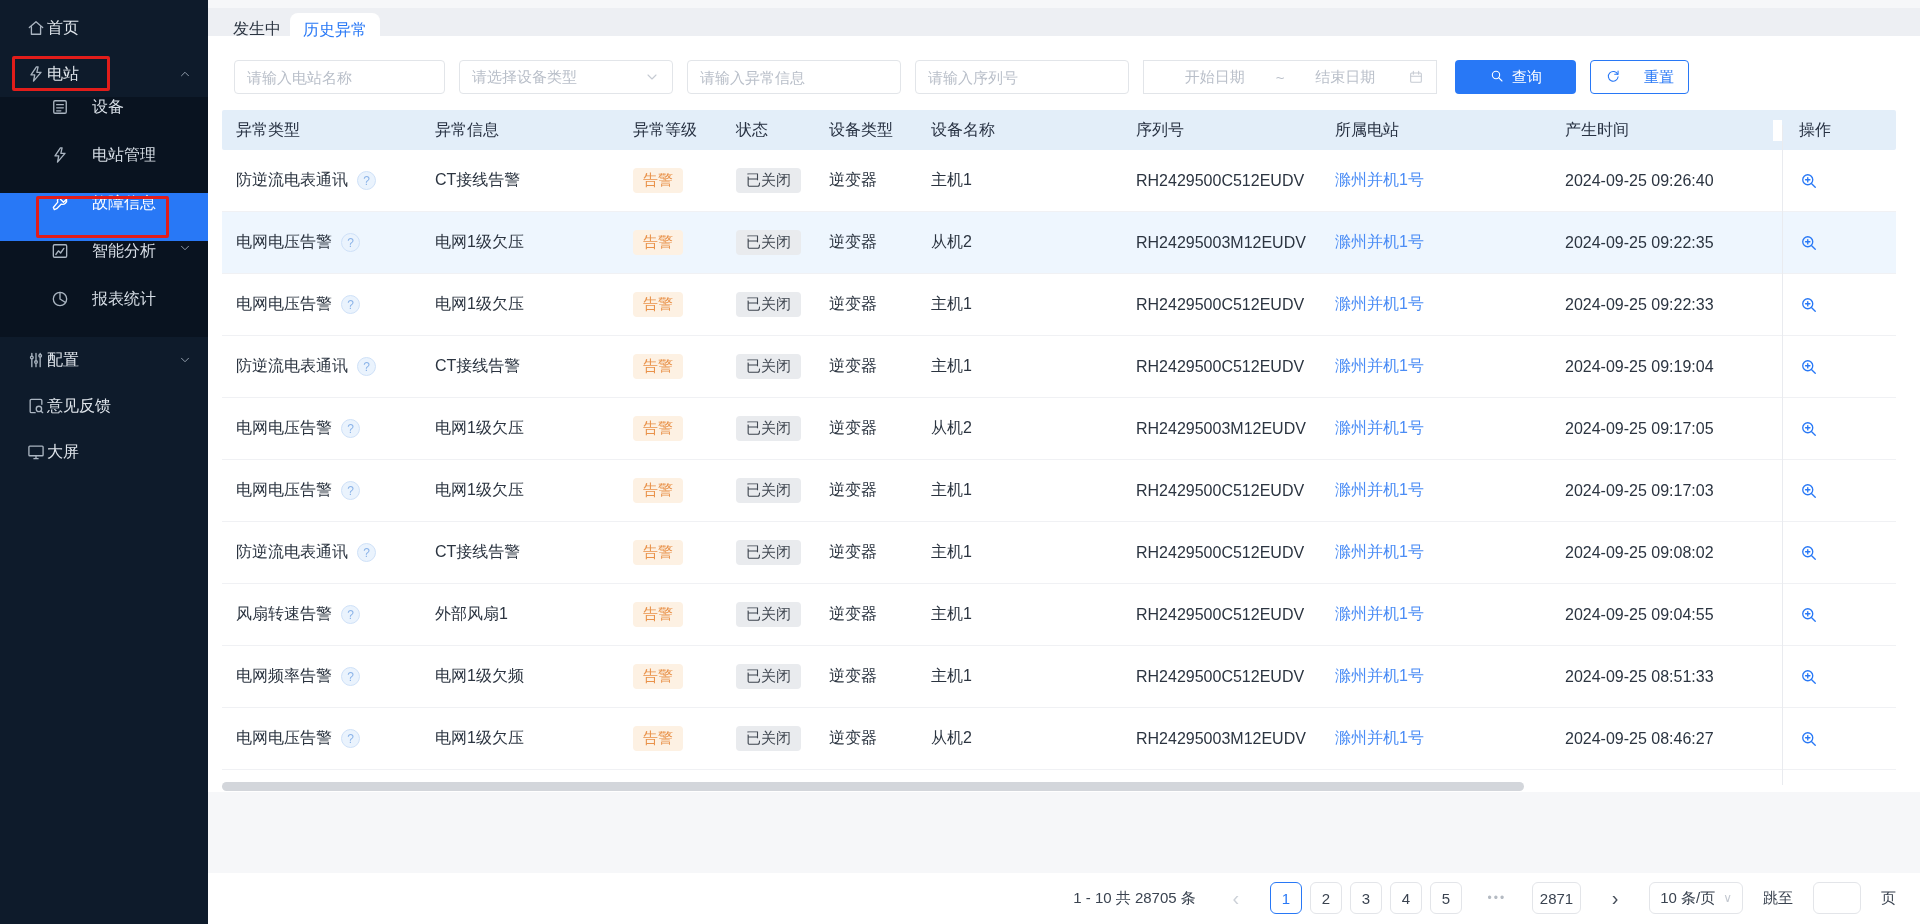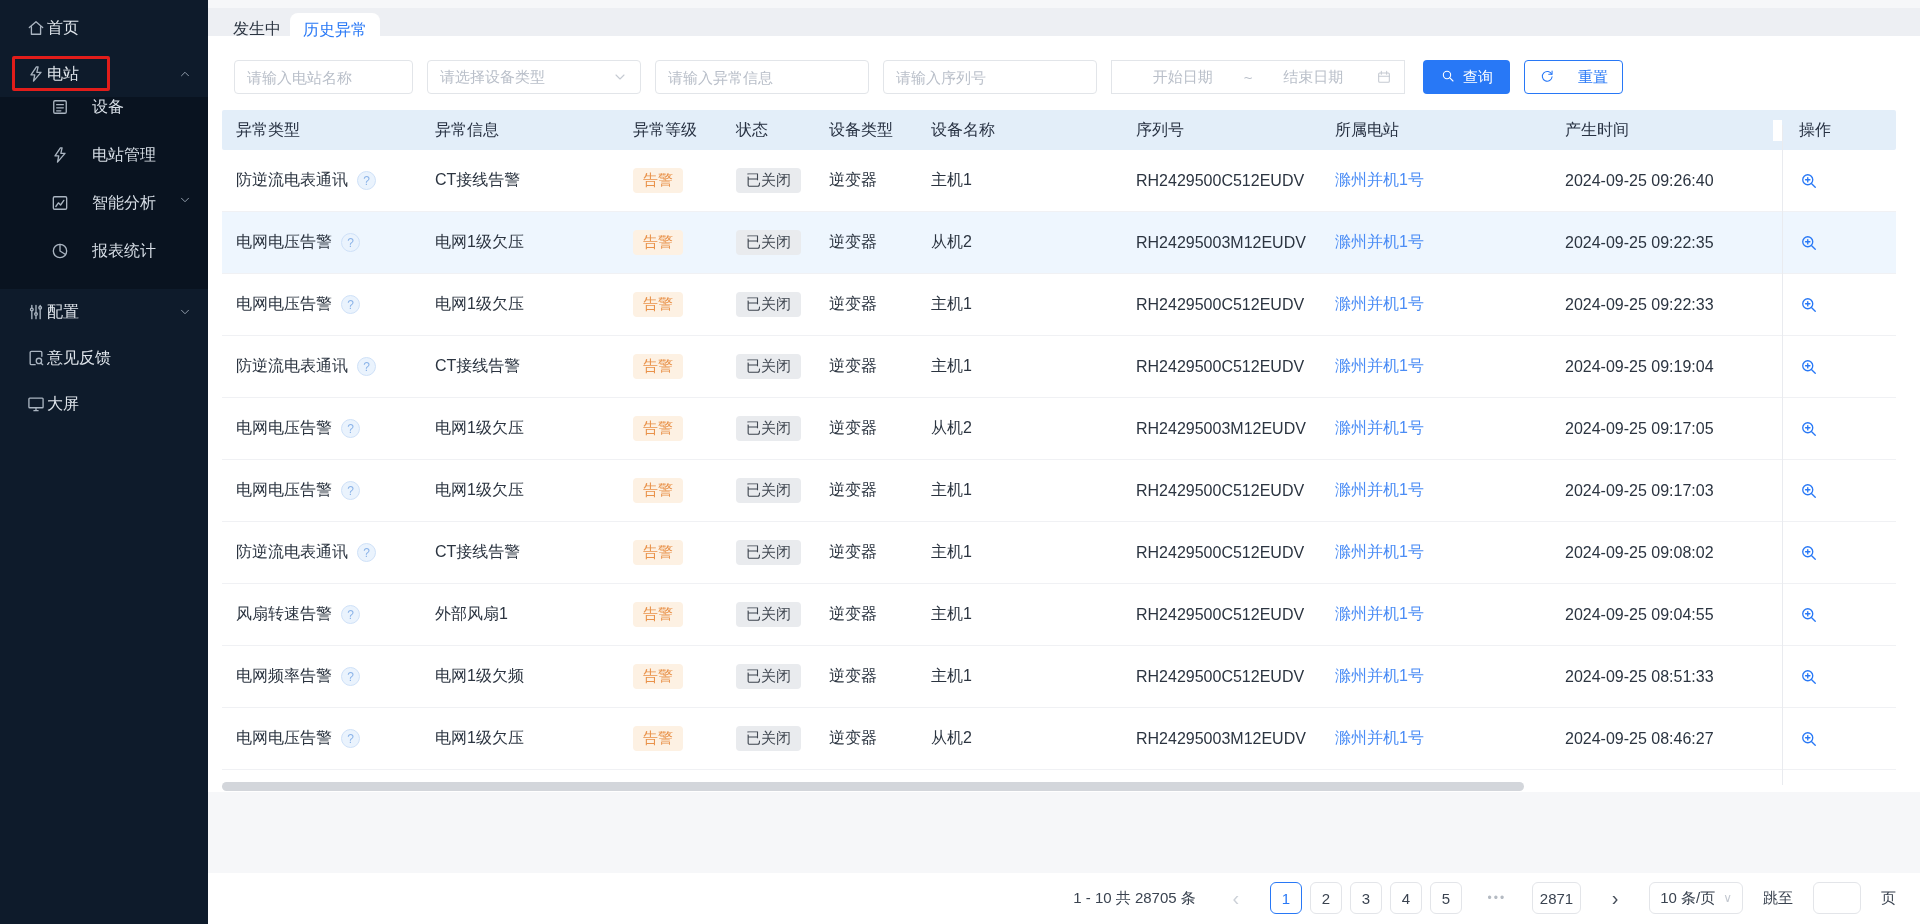--- a/index.html
+++ b/index.html
@@ -34,34 +34,34 @@
   .tab-plain { position:absolute; left:25px; top:10px; height:38px; display:flex; align-items:center;
     font-size:16px; color:#2b3440; cursor:pointer; }
   .tab-active { position:absolute; left:82px; top:13px; width:90px; height:35px; background:#fff;
     border-radius:8px 8px 0 0; display:flex; align-items:center; justify-content:center;
     color:#2878f6; font-size:16px; cursor:pointer; }
 
   .panel { position:absolute; top:48px; left:0; right:0; height:744px; background:#fff; }
 
   
   .filters { position:absolute; left:26px; top:12px; display:flex; align-items:center; gap:14px; }
-  .f-input { width:179px; height:34px; border:1px solid #e2e5e9; border-radius:4px; padding:0 12px;
+  .f-input { width:211px; height:34px; border:1px solid #e2e5e9; border-radius:4px; padding:0 12px;
     font-size:15px; color:#333; outline:none; background:#fff; font-family:inherit; }
   .f-input::placeholder { color:#b9bfc9; }
   .f-input.w2 { width:214px; }
   .f-select { width:214px; height:34px; border:1px solid #e2e5e9; border-radius:4px; display:flex;
     align-items:center; padding:0 12px; color:#b9bfc9; font-size:15px; cursor:pointer; background:#fff; }
   .f-select .sel-chev { margin-left:auto; color:#c5cad2; display:flex; }
   .f-date { width:294px; height:34px; border:1px solid #e2e5e9; border-radius:0; display:flex;
     align-items:center; padding:0 12px; color:#b9bfc9; font-size:15px; cursor:pointer; background:#fff; }
   .f-date .dtxt { flex:1; text-align:center; }
   .f-date .tilde { flex:0 0 auto; padding:0 2px; }
   .f-date .cal { margin-left:4px; color:#c5cad2; display:flex; }
   .icon16 svg { width:16px; height:16px; }
-  .btn-primary { height:34px; padding:0 17px; margin-left:4px; background:#2878f6; color:#fff; border:none;
+  .btn-primary { height:34px; padding:0 34px; margin-left:4px; background:#2878f6; color:#fff; border:none;
     border-radius:4px; font-size:15px; display:flex; align-items:center; gap:7px; cursor:pointer; font-family:inherit; }
   .btn-ghost { height:34px; padding:0 14px; background:#fff; color:#2878f6; border:1px solid #2878f6;
     border-radius:4px; font-size:15px; display:flex; align-items:center; gap:23px; cursor:pointer; font-family:inherit; }
 
   
   .table { position:absolute; left:14px; top:62px; width:1674px;
     --cols:199px 198px 103px 93px 102px 205px 199px 230px 217px 114px; }
   .thead { display:grid; grid-template-columns:var(--cols); padding-left:14px; height:40px;
     background:#e3eef9; align-items:center; font-size:16px; color:#273142; font-weight:500; border-radius:2px; }
   .tr { display:grid; grid-template-columns:var(--cols); padding-left:14px; height:62px; align-items:center;
@@ -146,20 +146,29 @@
             <span>设备</span>
           </div>
           <div class="s-sub">
             <span class="s-icon">
               <svg viewBox="0 0 24 24" fill="none" stroke="currentColor" stroke-width="1.6" stroke-linecap="round" stroke-linejoin="round">
                 <path d="M12.5 3.5 6 13h4.5L9 20.5 18 10h-5l1.5-6.5z"></path>
               </svg>
             </span>
             <span>电站管理</span>
           </div>
+          <div class="s-sub active">
+            <span class="s-icon">
+              <svg viewBox="0 0 24 24" fill="none" stroke="currentColor" stroke-width="1.6" stroke-linecap="round" stroke-linejoin="round">
+                <path d="M19.8 7.4a4.8 4.8 0 0 1-6.2 5.9L8 18.8 5.2 20 4 17.4 9.3 11a4.8 4.8 0 0 1 6-6.2L12.6 7.5l3.6 3.6 3.6-3.7z"></path>
+              </svg>
+            </span>
+            <span>故障信息</span>
+            <div class="anno anno-sub"></div>
+          </div>
           <div class="s-sub">
             <span class="s-icon">
               <svg viewBox="0 0 24 24" fill="none" stroke="currentColor" stroke-width="1.6" stroke-linecap="round" stroke-linejoin="round">
                 <rect x="4" y="4.5" width="16" height="15" rx="1.5"></rect>
                 <path d="M7 16.2l3.1-4.4 2.6 2.6 3.9-5.5"></path>
               </svg>
             </span>
             <span>智能分析</span>
             <span class="s-chev">
               <svg viewBox="0 0 24 24" fill="none" stroke="currentColor" stroke-width="1.6" stroke-linecap="round" stroke-linejoin="round">

